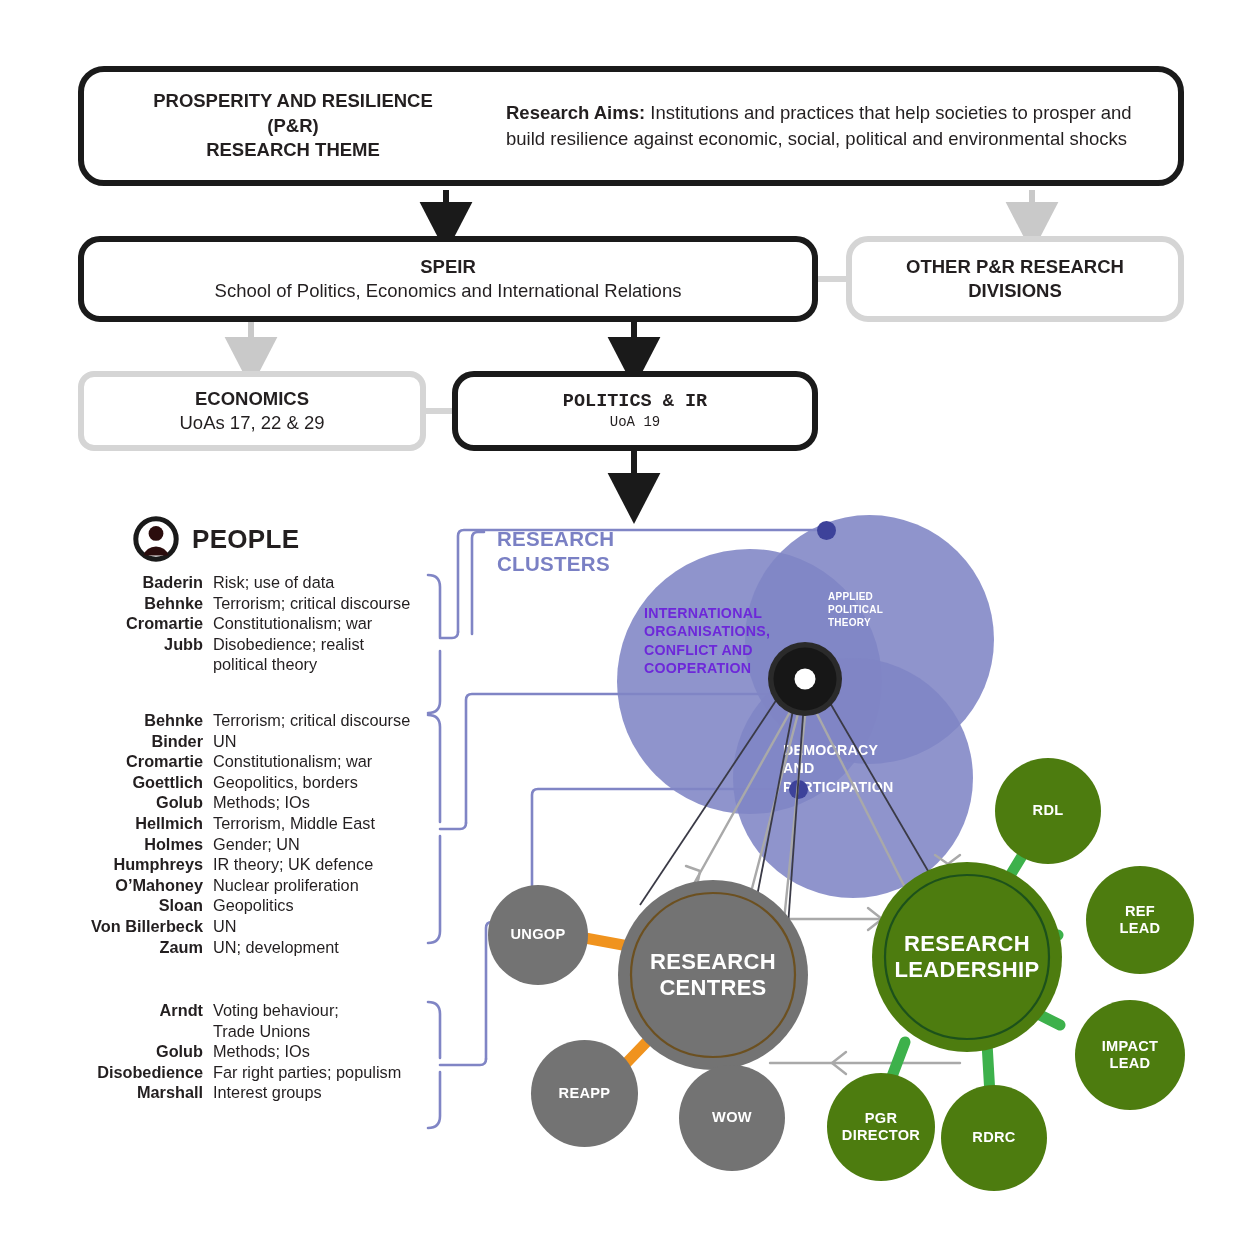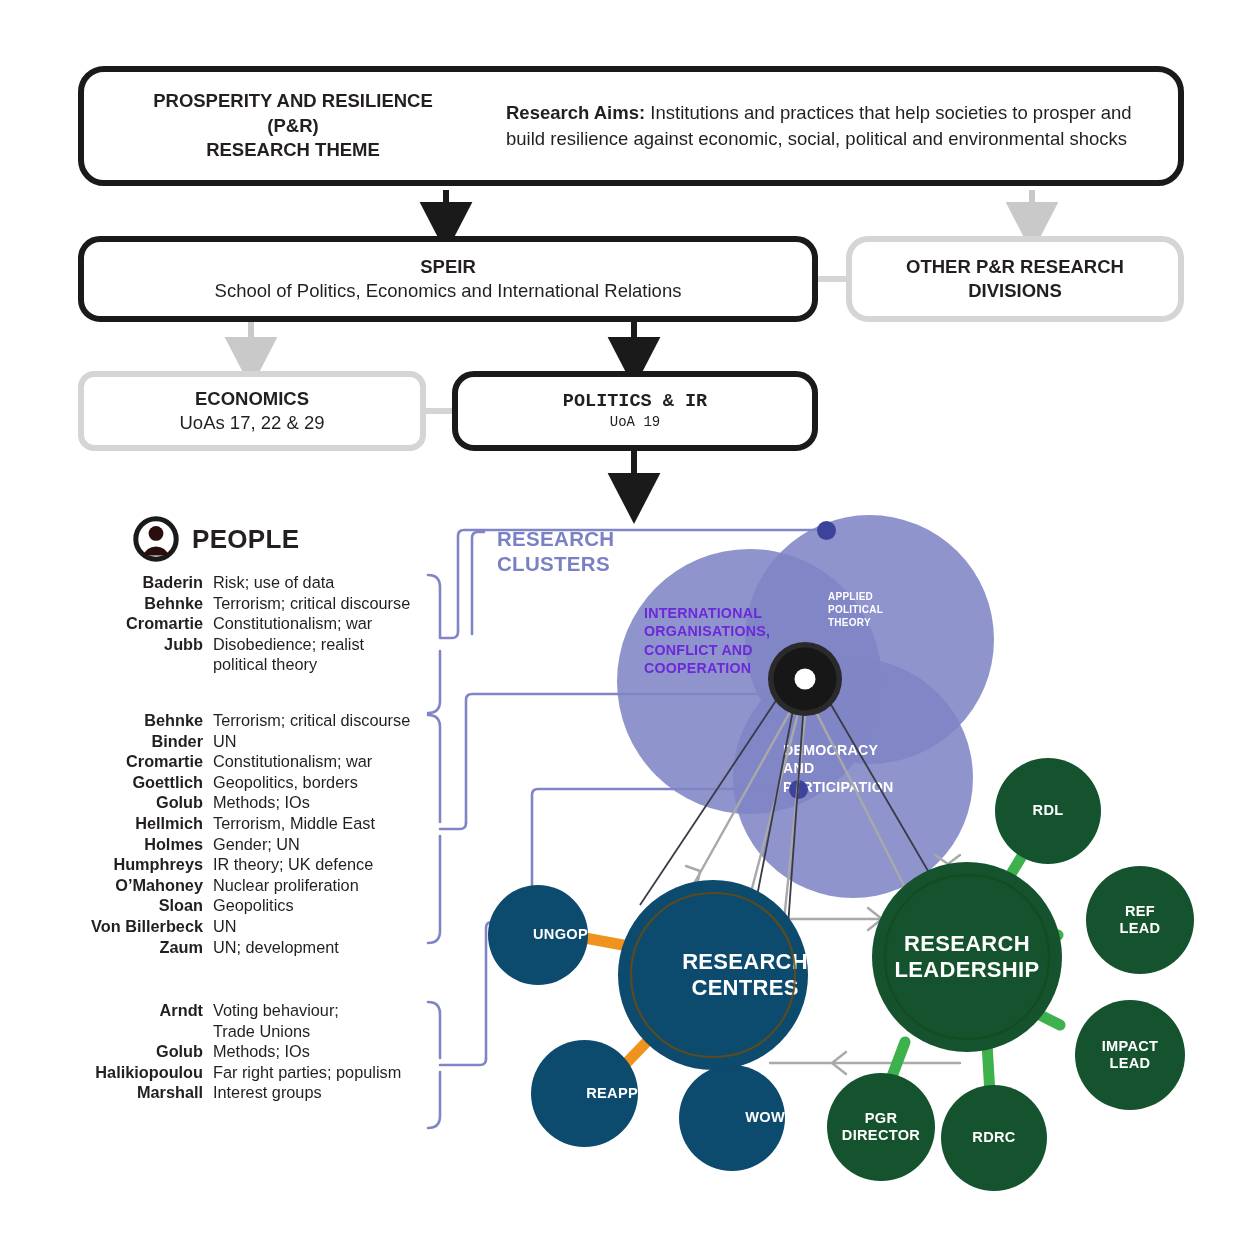--- a/index.html
+++ b/index.html
@@ -65,22 +65,22 @@
   
   #rc-label{left:497px;top:526px;font-size:20.5px;font-weight:bold;line-height:1.24;
             color:#7a80c4;letter-spacing:.3px;}
 
   
   .node{
     position:absolute;border-radius:50%;display:flex;align-items:center;justify-content:center;
     text-align:center;color:#fff;font-weight:bold;letter-spacing:.3px;line-height:1.17;
   }
   .venn{position:absolute;border-radius:50%;background:#8085c5;opacity:.88;}
-  .orange{background:#0c4a6e;justify-content:flex-end;}
-  .green{background:#14532d;}
+  .orange{background:#737373;}
+  .green{background:#4d7c0f;}
   .hub{font-size:22px;}
   .spoke{font-size:14.6px;}
 </style>
 </head>
 <body>
 
 <div class="stage">
 
   <svg class="layer">
     <defs>
@@ -233,21 +233,21 @@
       </div>
       <div class="prow">
         <div class="pcont"></div>
         <div class="pdesc">Trade Unions</div>
       </div>
       <div class="prow">
         <div class="pname">Golub</div>
         <div class="pdesc">Methods; IOs</div>
       </div>
       <div class="prow">
-        <div class="pname">Halikiopoulou</div>
+        <div class="pname">Disobedience</div>
         <div class="pdesc">Far right parties; populism</div>
       </div>
       <div class="prow">
         <div class="pname">Marshall</div>
         <div class="pdesc">Interest groups</div>
       </div>
     </div>
 
   <svg class="layer">
     <g stroke="#8085c5" stroke-width="2.6" fill="none" stroke-linecap="round" stroke-linejoin="round">

